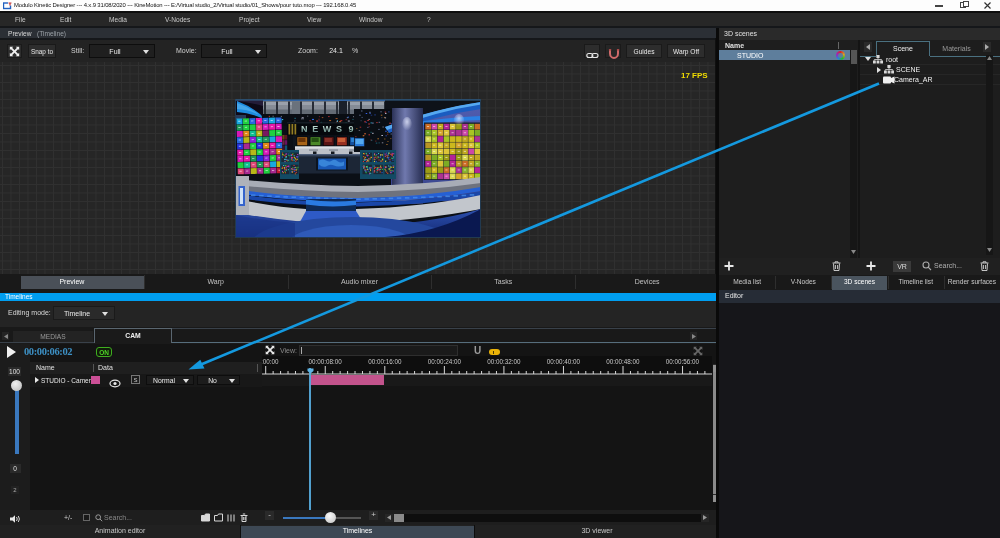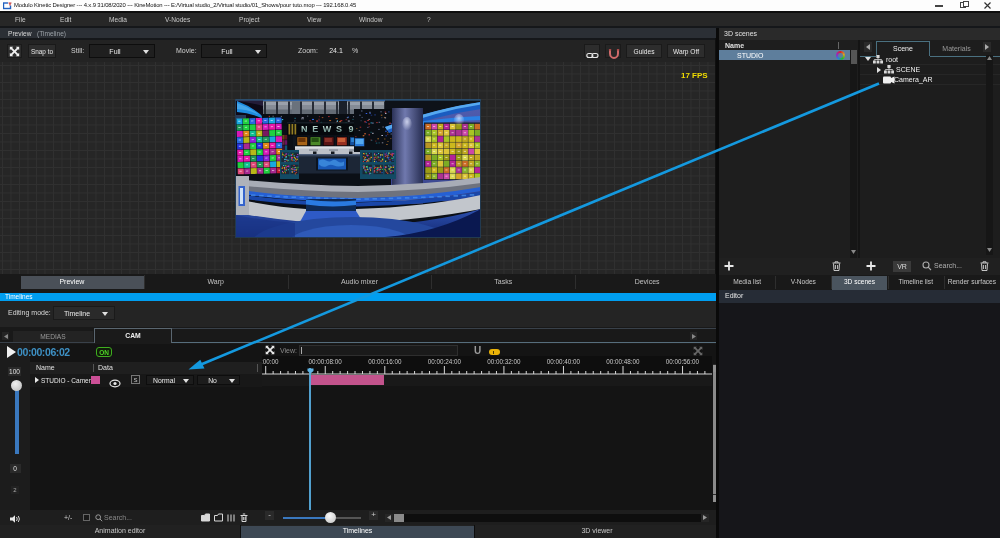--- a/index.html
+++ b/index.html
@@ -953,21 +953,21 @@
 <div class="abs" style="left:690px;top:332px;width:7px;height:8px;background:#242424">
       <svg width="4" height="5" style="display:block;margin:1.5px auto 0">
         <polygon points="0,0 4,2.5 0,5" fill="#888"></polygon>
       </svg>
     </div>
 <div class="abs" style="left:172px;top:342.3px;width:547px;height:1.2px;background:#566d7c"></div>
 <div class="abs" style="left:0px;top:342.3px;width:94px;height:1.2px;background:#39414a"></div>
 <div class="abs" style="left:0;top:343.5px;width:719px;height:167px;background:#141414"></div>
 <div class="abs" style="left:0;top:343.5px;width:30px;height:167px;background:#1c1c1c"></div>
 <div class="abs" style="left:7px;top:346px;width:0;height:0;border-left:9px solid #f0f0f0;border-top:6px solid transparent;border-bottom:6px solid transparent"></div>
-<div class="abs" style="left:17px;top:346px;width:66px;font-family:Liberation Sans, sans-serif;font-size:10.5px;font-weight:bold;color:#3d90c4;letter-spacing:-0.4px">00:00:06:02</div>
+<div class="abs" style="left:24px;top:346px;width:66px;font-family:Liberation Serif, serif;font-size:10.5px;font-weight:bold;color:#3d90c4;letter-spacing:-0.4px">00:00:06:02</div>
 <div class="abs" style="left:96px;top:347px;width:16px;height:10px;border:1.3px solid #3fae1f;border-radius:3px;background:#101c0a;color:#4fd428;font-size:6.5px;font-weight:bold;text-align:center;line-height:9px">ON</div>
 <div class="abs" style="left:8px;top:366.5px;width:13px;height:9px;background:#2a2a2a;color:#e0e0e0;font-size:6.5px;text-align:center;line-height:9px">100</div>
 <div class="abs" style="left:14.5px;top:385px;width:4.5px;height:69px;background:#3a78be"></div>
 <div class="abs" style="left:11px;top:379.5px;width:11px;height:11px;border-radius:50%;background:radial-gradient(circle at 40% 35%,#f0f0f0,#b8b8b8)"></div>
 <div class="abs" style="left:9.5px;top:464px;width:11px;height:9px;background:#2a2a2a;color:#e0e0e0;font-size:6.5px;text-align:center;line-height:9px">0</div>
 <div class="abs" style="left:11px;top:486px;width:8px;height:8px;background:#222;color:#aaa;font-size:6px;text-align:center;line-height:8px">2</div>
 <div class="abs" style="left:30px;top:362px;width:232px;height:12px;background:#1f1f1f"></div>
 <div class="abs" style="left:36px;top:364px;font-size:7px;color:#e0e0e0">Name</div>
 <div class="abs" style="left:93px;top:364px;width:1px;height:8px;background:#555"></div>
 <div class="abs" style="left:98px;top:364px;font-size:7px;color:#e0e0e0">Data</div>

